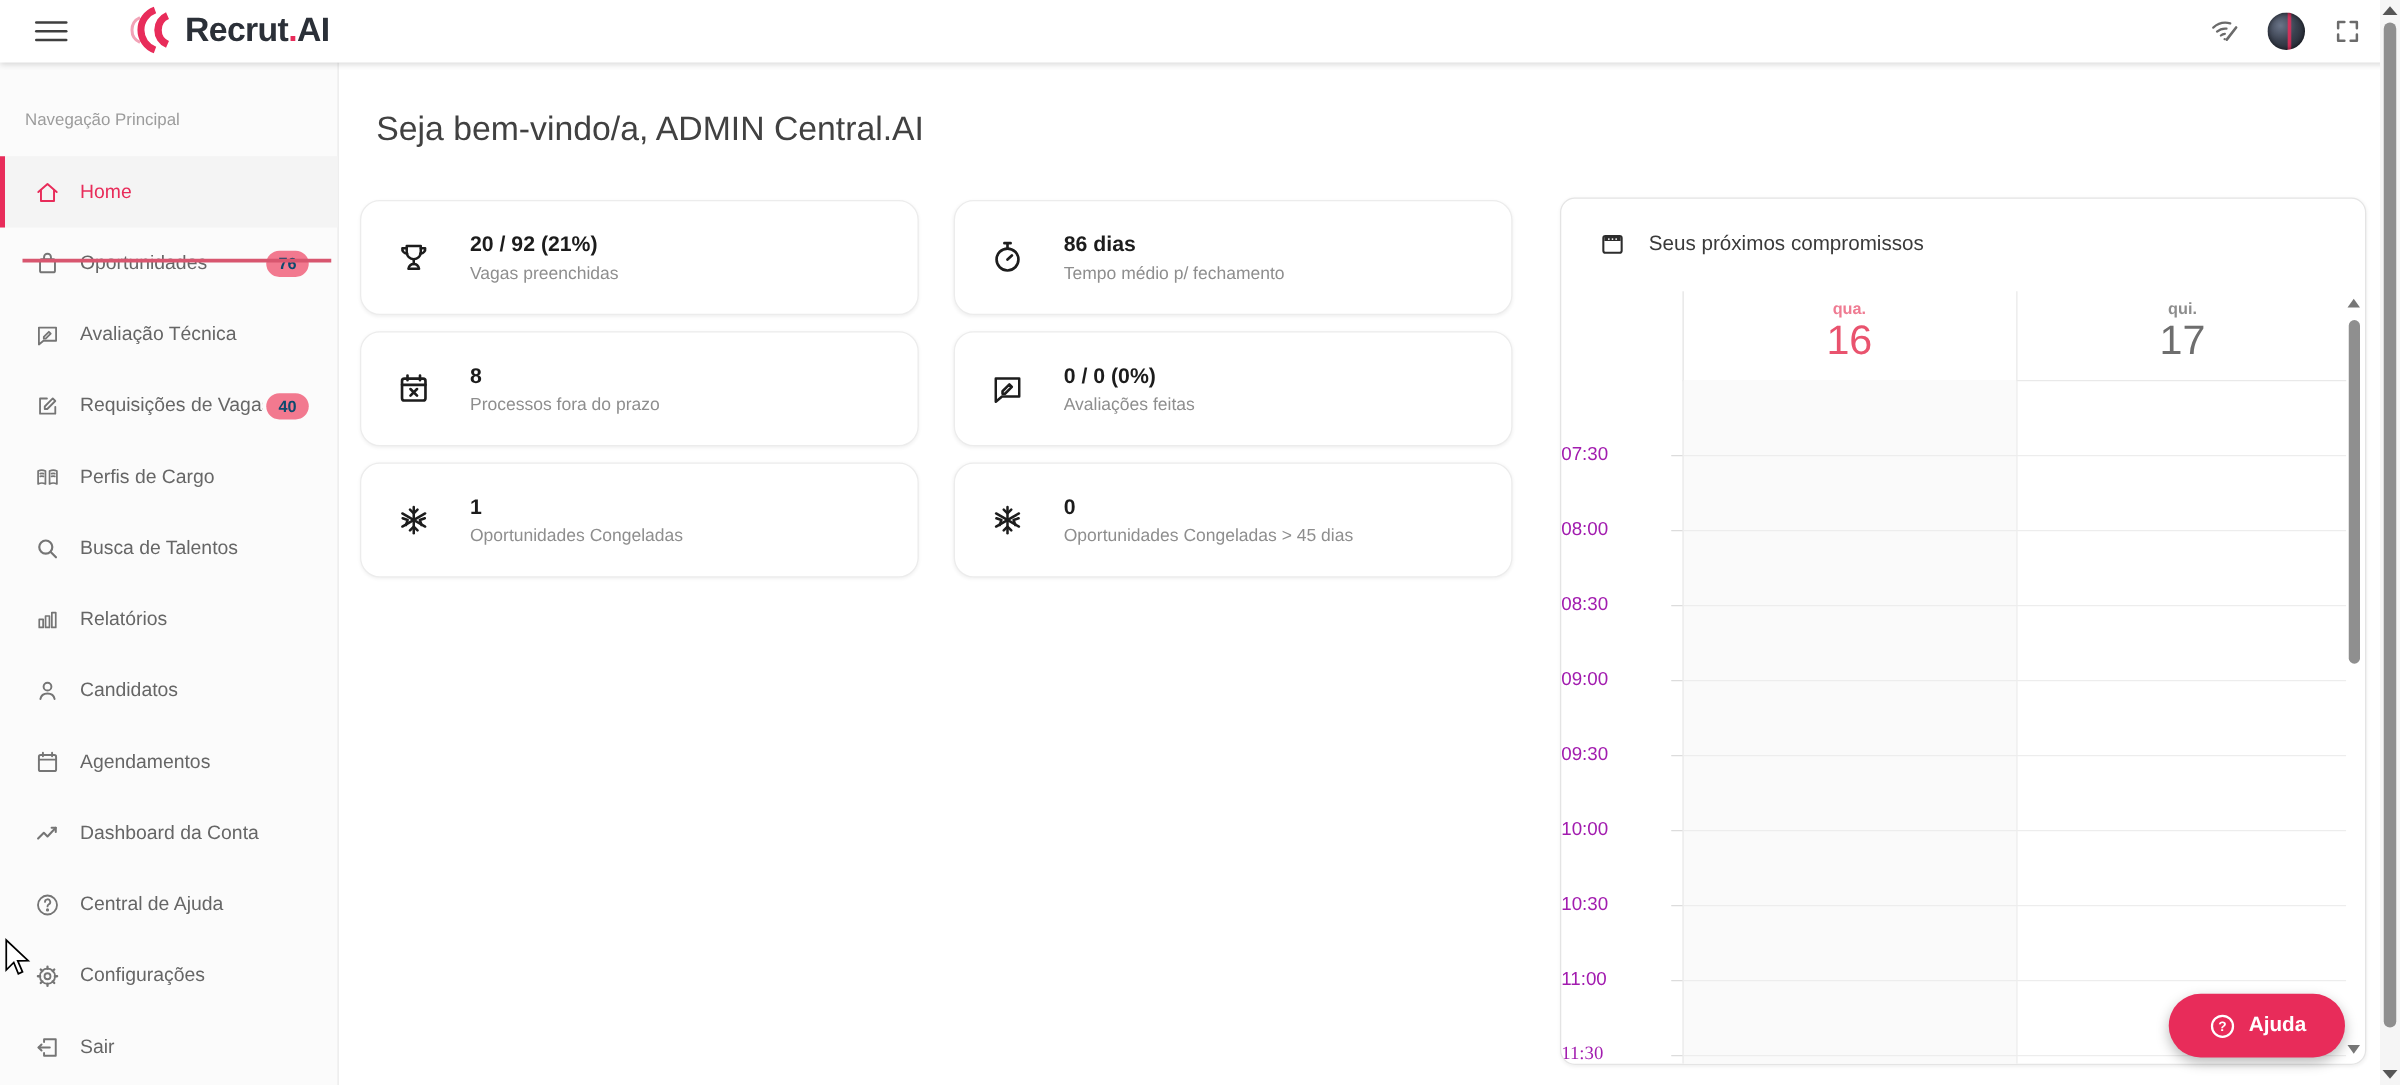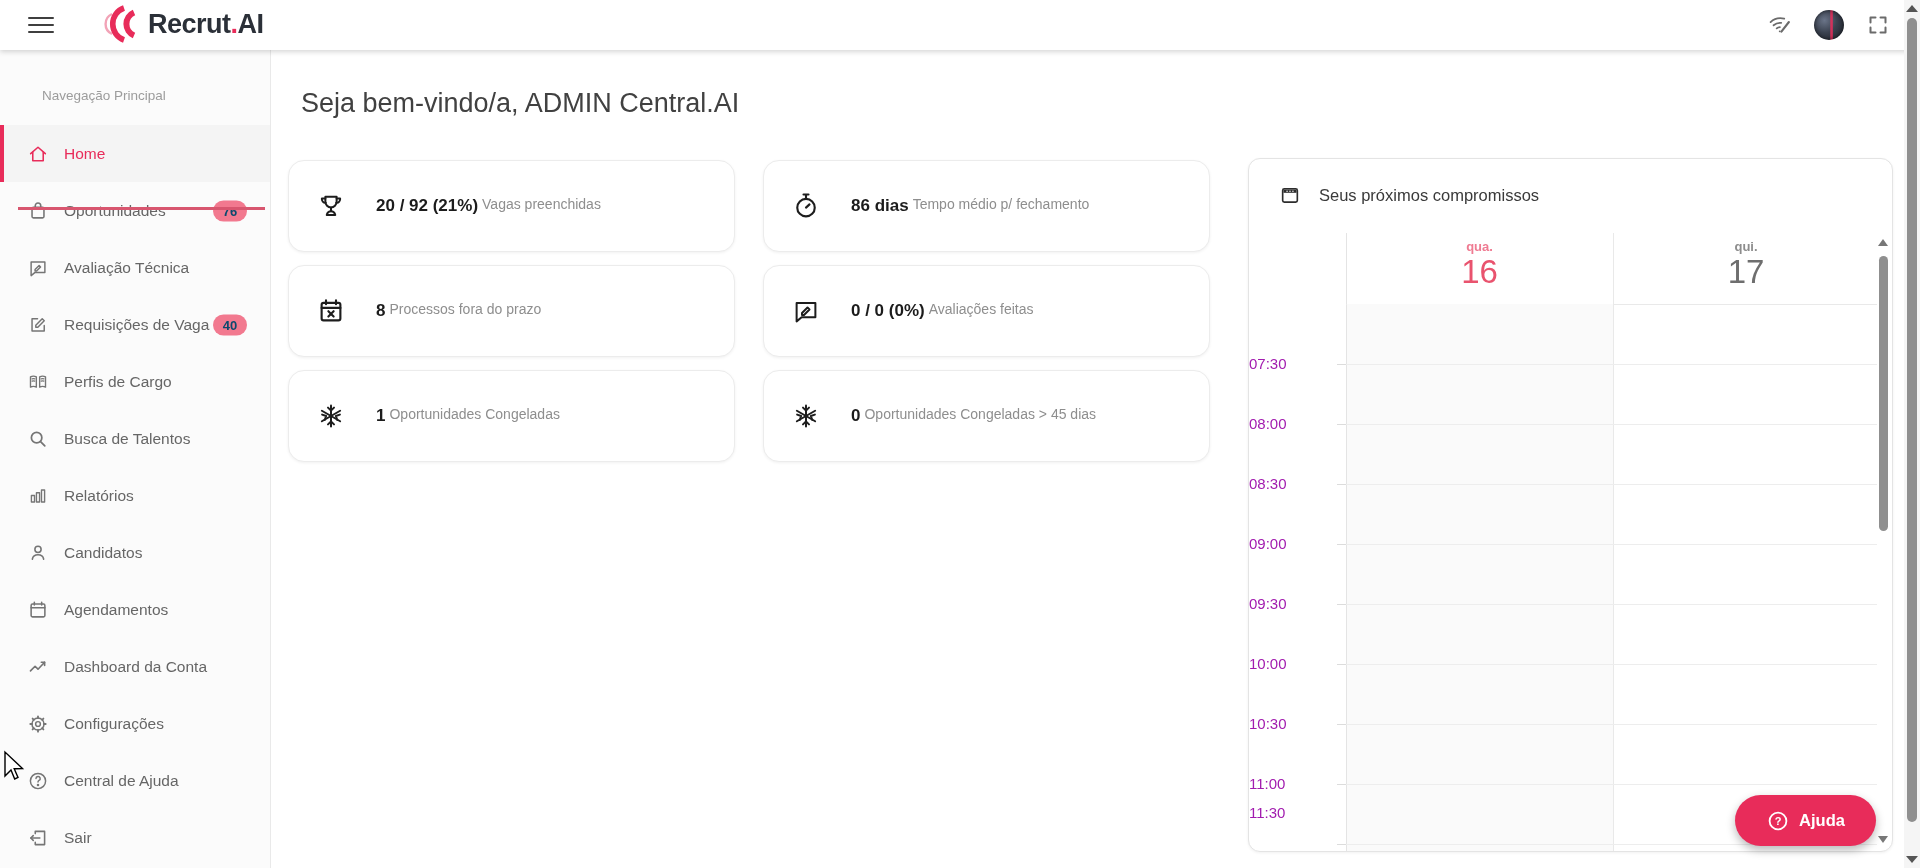--- a/index.html
+++ b/index.html
@@ -30,21 +30,21 @@
   .page-scrollbar { position:absolute; right:0; top:0; bottom:0; width:16px; background:#f5f5f5; z-index:40; }
   .ps-thumb { position:absolute; left:3px; width:10px; top:18px; height:804px; background:#8f8f8f; border-radius:6px; }
   .tri-up   { width:0; height:0; border-left:6px solid transparent; border-right:6px solid transparent; border-bottom:7px solid #555; }
   .tri-down { width:0; height:0; border-left:6px solid transparent; border-right:6px solid transparent; border-top:7px solid #555; }
   .ps-up   { position:absolute; left:2px; top:5px; }
   .ps-down { position:absolute; left:2px; bottom:5px; }
 
   
   .sidebar { position:absolute; left:0; top:50px; bottom:0; width:271px; background:#fbfbfb;
              border-right:1px solid #e9e9e9; z-index:10; }
-  .section-label { position:absolute; left:20px; top:38px; font-size:13.5px; color:#9c9c9c;margin-left:22px; }
+  .section-label { position:absolute; left:20px; top:38px; font-size:13.5px; color:#9c9c9c; }
   .nav { position:absolute; left:0; top:75px; right:0; }
   .nav-item { position:relative; height:57px; display:flex; align-items:center; padding-left:27px; cursor:pointer; }
   .nav-icon { width:22px; height:22px; color:#757575; flex:0 0 22px; }
   .nav-icon svg { width:100%; height:100%; }
   .nav-label { margin-left:15px; font-size:15.5px; color:#666; white-space:nowrap; }
   .nav-item.has-badge .nav-label { max-width:146px; overflow:hidden; }
   .nav-item.active { background:#f4f4f4; }
   .nav-item.active::before { content:""; position:absolute; left:0; top:0; bottom:0; width:4px; background:var(--accent); }
   .nav-item.active .nav-icon, .nav-item.active .nav-label { color:var(--accent);text-align:right; }
   .badge { position:absolute; right:23px; top:50%; transform:translateY(-50%); background:var(--badge);
@@ -52,21 +52,21 @@
   .sidebar-divider { position:absolute; left:18px; right:5px; top:157px; height:2.5px; background:#d8566f; }
 
   
   .main-title { position:absolute; left:301px; top:88px; font-size:27px; font-weight:400; color:#414141; }
   .cards { position:absolute; left:288px; top:160px; width:922px; display:grid;
            grid-template-columns:1fr 1fr; column-gap:28px; row-gap:13px; }
   .card { height:92px; background:#fff; border:1px solid #ececec; border-radius:16px;
           box-shadow:0 1px 3px rgba(0,0,0,.06); display:flex; align-items:center; padding-left:27px; }
   .card-icon { width:30px; height:30px; color:#1d1d1d; flex:0 0 30px; }
   .card-icon svg { width:100%; height:100%; }
-  .card-text { margin-left:30px; display:flex; flex-direction:row; gap:4px; }
+  .card-text { margin-left:30px; display:flex; flex-direction:column; gap:4px; }
   .card-value { font-size:17px; font-weight:700; color:#1c1c1c; }
   .card-label { font-size:14px; color:#8e8e8e; }
 
   
   .calendar { position:absolute; left:1248px; top:158px; width:645px; height:694px; background:#fff;
               border:1px solid #e4e4e4; border-radius:12px; box-shadow:0 1px 3px rgba(0,0,0,.06); overflow:hidden; }
   .cal-header-icon { position:absolute; left:30px; top:25px; width:22px; height:22px; color:#2d2d2d; }
   .cal-header-icon svg { width:100%; height:100%; }
   .cal-title { position:absolute; left:70px; top:27px; font-size:16.5px; color:#3a3a3a; }
   .cal-vline1 { position:absolute; left:97px; top:74px; bottom:0; width:1px; background:#e4e4e4; }
@@ -205,33 +205,33 @@
         </div>
         <div class="nav-item">
           <span class="nav-icon"><svg viewBox="0 0 24 24" fill="none" stroke="currentColor" stroke-linecap="round" stroke-linejoin="round" stroke-width="1.8">
               <path d="M3.8 16.2l5-5 3.2 3.2 7.2-7.6"></path>
               <path d="M15.6 6.8h3.6v3.6"></path>
             </svg></span>
           <span class="nav-label">Dashboard da Conta</span>
         </div>
         <div class="nav-item">
           <span class="nav-icon"><svg viewBox="0 0 24 24" fill="none" stroke="currentColor" stroke-linecap="round" stroke-linejoin="round" stroke-width="1.6">
+              <circle cx="12" cy="12" r="8.3"></circle>
+              <path d="M9.8 9.3a2.3 2.3 0 1 1 3.3 2.1c-.8.4-1.1.9-1.1 1.8"></path>
+              <circle cx="12" cy="16.3" r=".6" fill="currentColor"></circle>
+            </svg></span>
+          <span class="nav-label">Central de Ajuda</span>
+        </div>
+        <div class="nav-item">
+          <span class="nav-icon"><svg viewBox="0 0 24 24" fill="none" stroke="currentColor" stroke-linecap="round" stroke-linejoin="round" stroke-width="1.6">
               <circle cx="12" cy="12" r="6.6"></circle>
               <circle cx="12" cy="12" r="2.6"></circle>
               <path d="M12 3.6v2M12 18.4v2M3.6 12h2M18.4 12h2M6.1 6.1l1.4 1.4M16.5 16.5l1.4 1.4M17.9 6.1l-1.4 1.4M7.5 16.5l-1.4 1.4" stroke-width="2"></path>
             </svg></span>
           <span class="nav-label">Configurações</span>
-        </div>
-        <div class="nav-item">
-          <span class="nav-icon"><svg viewBox="0 0 24 24" fill="none" stroke="currentColor" stroke-linecap="round" stroke-linejoin="round" stroke-width="1.6">
-              <circle cx="12" cy="12" r="8.3"></circle>
-              <path d="M9.8 9.3a2.3 2.3 0 1 1 3.3 2.1c-.8.4-1.1.9-1.1 1.8"></path>
-              <circle cx="12" cy="16.3" r=".6" fill="currentColor"></circle>
-            </svg></span>
-          <span class="nav-label">Central de Ajuda</span>
         </div>
         <div class="nav-item">
           <span class="nav-icon"><svg viewBox="0 0 24 24" fill="none" stroke="currentColor" stroke-linecap="round" stroke-linejoin="round" stroke-width="1.7">
               <path d="M9 7.2V4.8h10.2v14.4H9V16.8"></path>
               <path d="M14 12H4.2"></path>
               <path d="M6.8 9.4 4.2 12l2.6 2.6"></path>
             </svg></span>
           <span class="nav-label">Sair</span>
         </div>
       </nav>
@@ -357,21 +357,21 @@
         <div class="tick" style="top: 360px;"></div>
         <div class="time-label" style="top: 351px;">10:00</div>
         <div class="grid-line" style="top: 420px;"></div>
         <div class="tick" style="top: 420px;"></div>
         <div class="time-label" style="top: 411px;">10:30</div>
         <div class="grid-line" style="top: 480px;"></div>
         <div class="tick" style="top: 480px;"></div>
         <div class="time-label" style="top: 471px;">11:00</div>
         <div class="grid-line" style="top: 540px;"></div>
         <div class="tick" style="top: 540px;"></div>
-        <div class="time-label" style="top: 500px;">11:30</div>
+        <div class="time-label" style="top: 531px; font-family: Liberation Serif, serif;">11:30</div>
       </div>
     <div class="cal-scroll">
       <div class="cs-up"></div>
       <div class="cs-thumb"></div>
       <div class="cs-down"></div>
     </div>
   </section>
 
   <button class="help-btn">
     <span class="q-icon"><svg viewBox="0 0 24 24">

